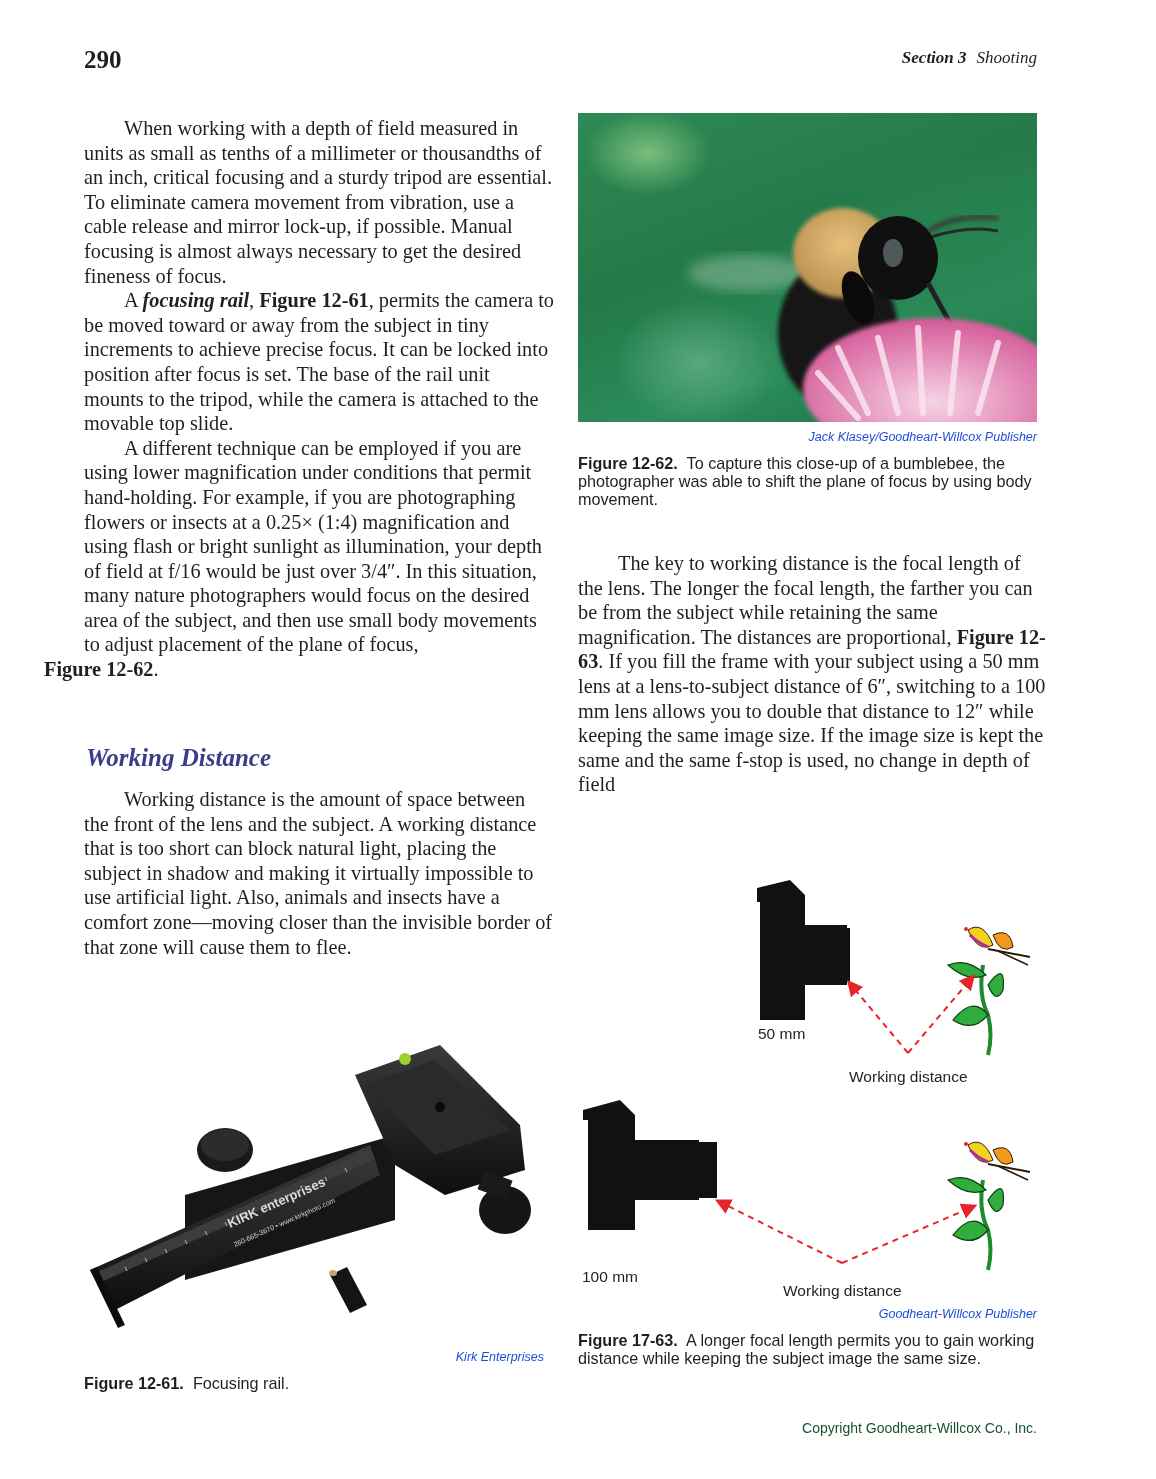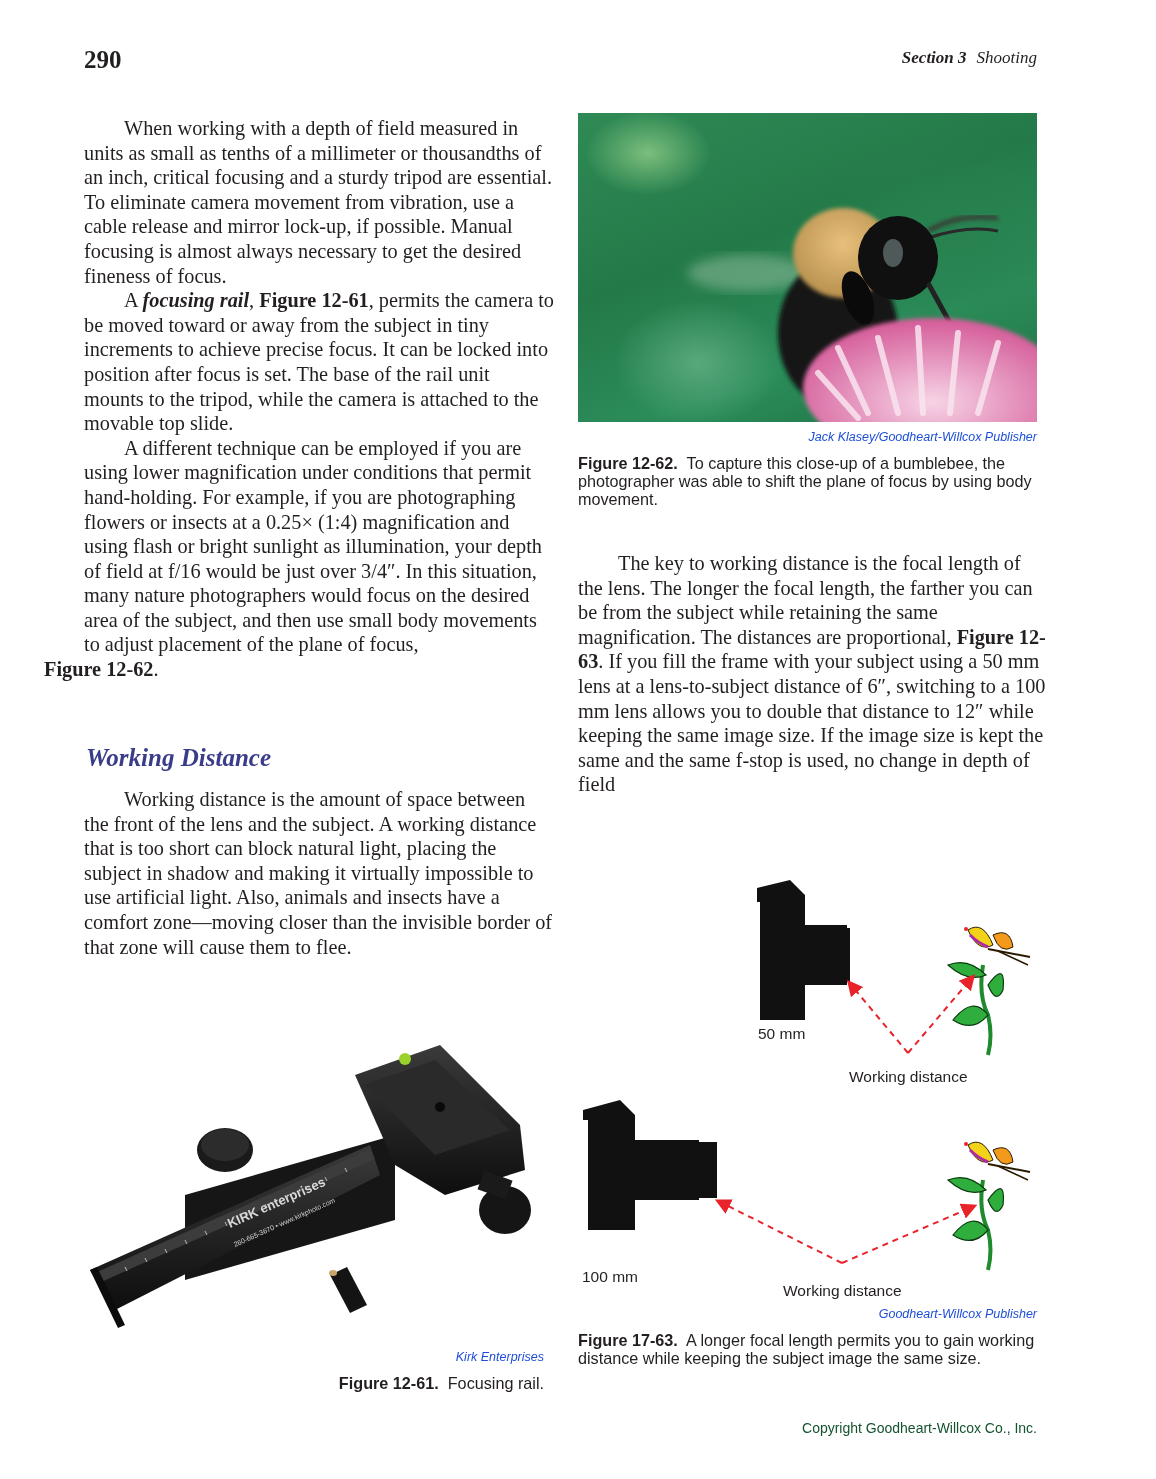--- a/index.html
+++ b/index.html
@@ -201,18 +201,18 @@
   </g>
   <text x="145" y="193" fill="#d8d8d8" font-family="Liberation Sans, sans-serif" font-size="13" font-weight="bold" transform="rotate(-24 145 193)">KIRK enterprises</text>
   <text x="150" y="212" fill="#cfcfcf" font-family="Liberation Sans, sans-serif" font-size="7" transform="rotate(-24 150 212)">260-665-3670 • www.kirkphoto.com</text>
 
   <polygon points="5,235 12,232 40,290 33,293" fill="#0c0c0c"></polygon>
 
   <polygon points="245,240 262,232 282,270 265,278" fill="#141414"></polygon>
   <ellipse cx="248" cy="238" rx="4" ry="3" fill="#c9a66b"></ellipse>
 </svg>
 <div class="abs credit" style="left:84px; width:460px; top:1350px;">Kirk Enterprises</div>
-<div class="abs caption" style="left:84px; width:460px; top:1374px;text-align:right;">
+<div class="abs caption" style="left:84px; width:460px; top:1374px;">
   <b>Figure 12-61.</b>&nbsp;
   <span>Focusing rail.</span>
 </div>
 
 <div class="abs copyright">Copyright Goodheart-Willcox Co., Inc.</div>
 
 </body></html>

